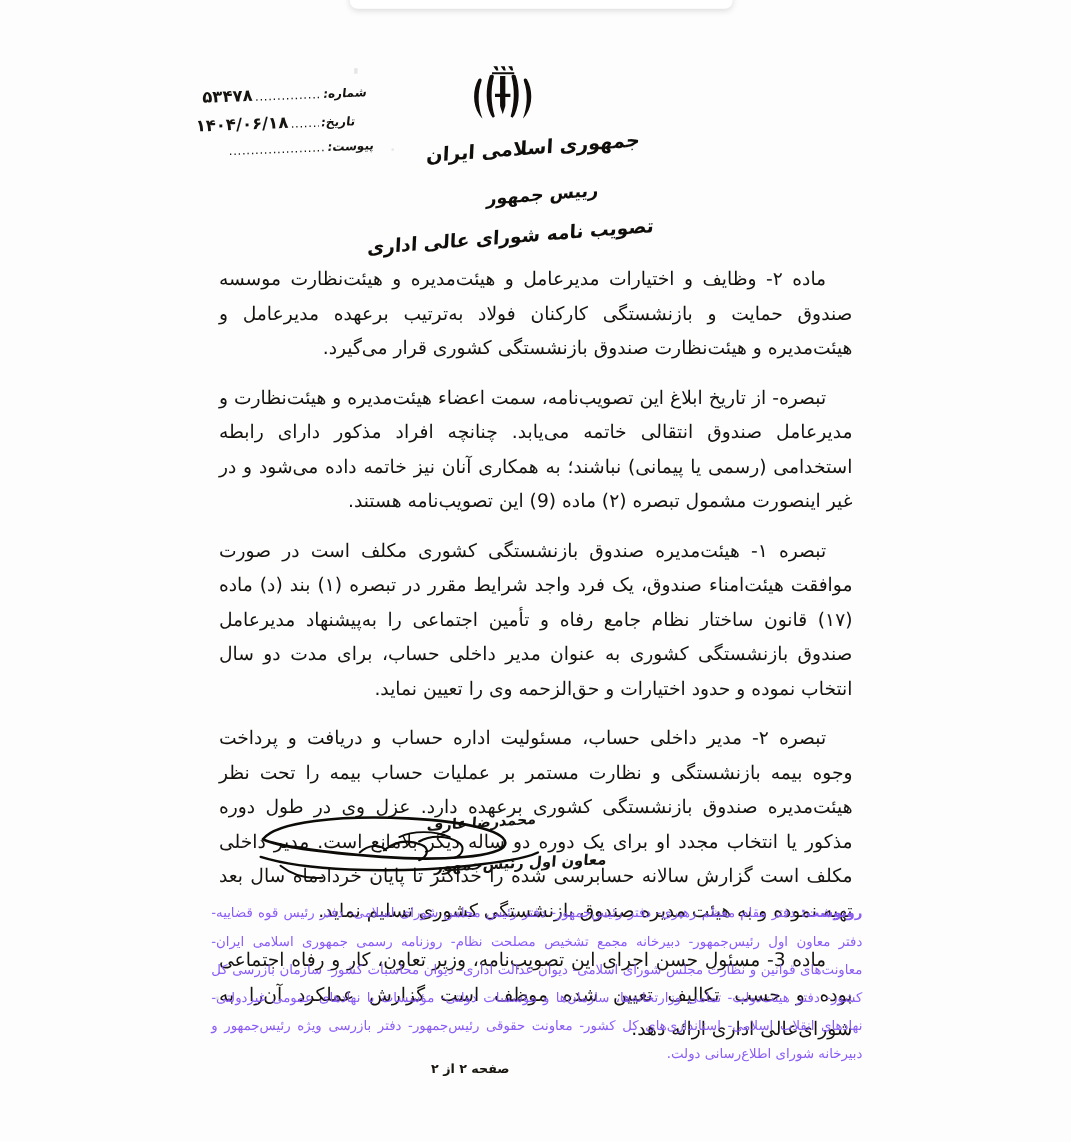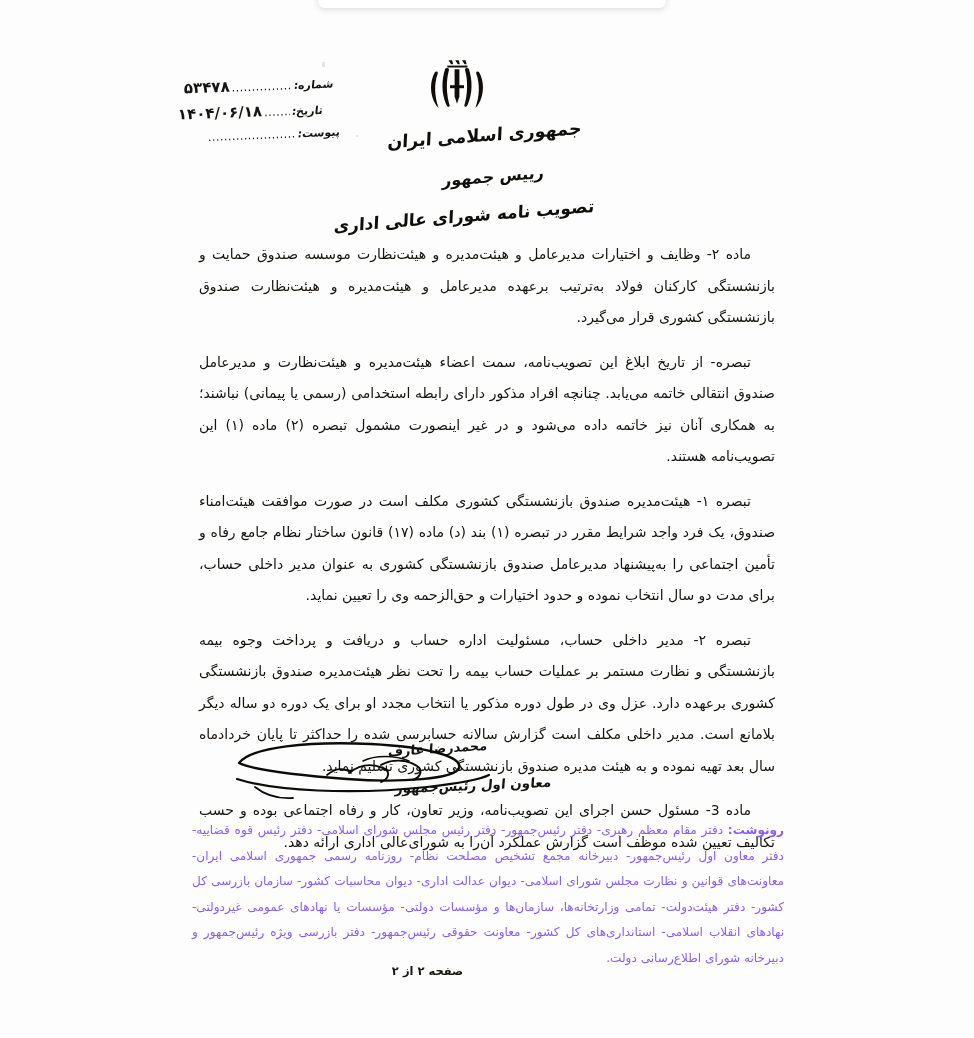--- a/index.html
+++ b/index.html
@@ -139,21 +139,21 @@
   #body-zone {
     position: absolute;
     right: 199px;
     top: 239px;
     width: 576px;
     direction: rtl;
     text-align: justify;
   }
   .para {
     margin: 0 0 13px 0;
-    font-size: 14px;
+    font-size: 17px;
     line-height: 31.5px;
     text-align: justify;
     text-justify: inter-word;
     text-indent: 24px;
     color: #16130f;
     font-weight: 500;
   }
 
   
   #signature-zone {
@@ -277,21 +277,21 @@
       <div class="meta-row" id="meta-row-attachment">
         <span class="meta-label">پیوست:</span>
         <span class="meta-dots">......................</span>
         <span class="meta-value"></span>
       </div>
     </div>
   </div>
 
   <div id="body-zone">
     <p class="para">ماده ۲- وظایف و اختیارات مدیرعامل و هیئت‌مدیره و هیئت‌نظارت موسسه صندوق حمایت و بازنشستگی کارکنان فولاد به‌ترتیب برعهده مدیرعامل و هیئت‌مدیره و هیئت‌نظارت صندوق بازنشستگی کشوری قرار می‌گیرد.</p>
-    <p class="para">تبصره- از تاریخ ابلاغ این تصویب‌نامه، سمت اعضاء هیئت‌مدیره و هیئت‌نظارت و مدیرعامل صندوق انتقالی خاتمه می‌یابد. چنانچه افراد مذکور دارای رابطه استخدامی (رسمی یا پیمانی) نباشند؛ به همکاری آنان نیز خاتمه داده می‌شود و در غیر اینصورت مشمول تبصره (۲) ماده (۱) این تصویب‌نامه هستند.</p>
+    <p class="para">تبصره- از تاریخ ابلاغ این تصویب‌نامه، سمت اعضاء هیئت‌مدیره و هیئت‌نظارت و مدیرعامل صندوق انتقالی خاتمه می‌یابد. چنانچه افراد مذکور دارای رابطه استخدامی (رسمی یا پیمانی) نباشند؛ به همکاری آنان نیز خاتمه داده می‌شود و در غیر اینصورت مشمول تبصره (۲) ماده (9) این تصویب‌نامه هستند.</p>
     <p class="para">تبصره ۱- هیئت‌مدیره صندوق بازنشستگی کشوری مکلف است در صورت موافقت هیئت‌امناء صندوق، یک فرد واجد شرایط مقرر در تبصره (۱) بند (د) ماده (۱۷) قانون ساختار نظام جامع رفاه و تأمین اجتماعی را به‌پیشنهاد مدیرعامل صندوق بازنشستگی کشوری به عنوان مدیر داخلی حساب، برای مدت دو سال انتخاب نموده و حدود اختیارات و حق‌الزحمه وی را تعیین نماید.</p>
     <p class="para">تبصره ۲- مدیر داخلی حساب، مسئولیت اداره حساب و دریافت و پرداخت وجوه بیمه بازنشستگی و نظارت مستمر بر عملیات حساب بیمه را تحت نظر هیئت‌مدیره صندوق بازنشستگی کشوری برعهده دارد. عزل وی در طول دوره مذکور یا انتخاب مجدد او برای یک دوره دو ساله دیگر بلامانع است. مدیر داخلی مکلف است گزارش سالانه حسابرسی شده را حداکثر تا پایان خردادماه سال بعد تهیه نموده و به هیئت مدیره صندوق بازنشستگی کشوری تسلیم نماید.</p>
     <p class="para">ماده 3- مسئول حسن اجرای این تصویب‌نامه، وزیر تعاون، کار و رفاه اجتماعی بوده و حسب تکالیف تعیین شده موظف است گزارش عملکرد آن‌را به شورای‌عالی اداری ارائه دهد.</p>
   </div>
 
   <div id="signature-zone">
     <div id="sig-name">محمدرضا عارف</div>
     <div id="sig-title">معاون اول رئیس‌جمهور</div>
     <div id="sig-mark">
       <svg viewBox="0 0 340 80" xmlns="http://www.w3.org/2000/svg" width="340" height="80">

